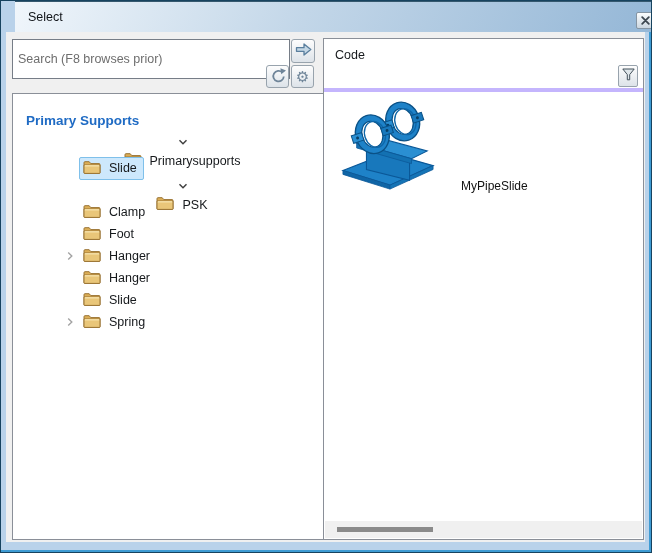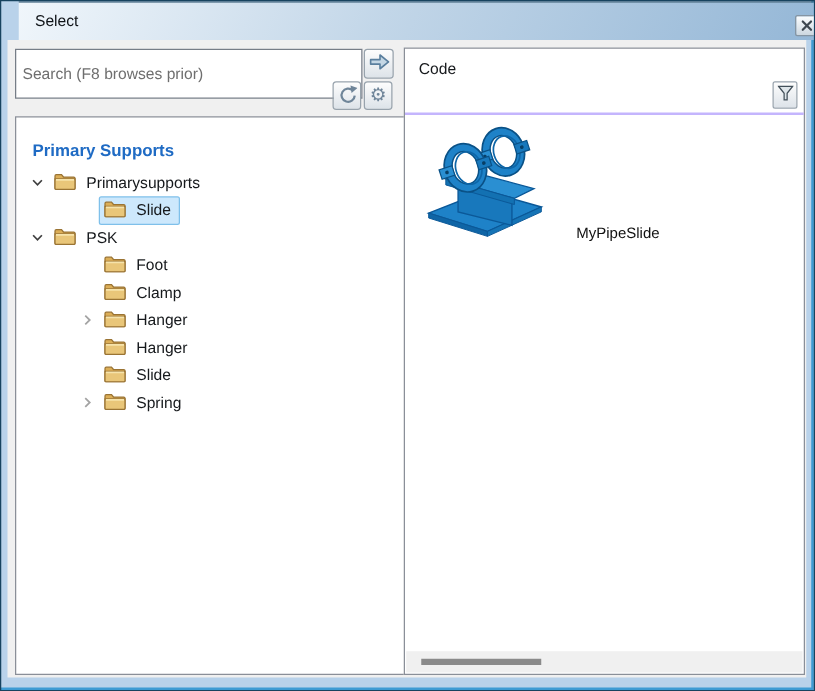--- a/index.html
+++ b/index.html
@@ -59,41 +59,41 @@
   
   .tree-panel {
     position:absolute; left:11px; top:92px; width:333px; height:447px;
     background:#fff; border:1px solid #8a8f98; overflow:hidden;
   }
   .tree-header {
     margin:19px 0 7px 13px;
     color:#1f6bc4; font-weight:bold; font-size:13.5px;
   }
   .tree-row { height:22px; display:flex; align-items:center; }
-  .tree-row.lvl1 { padding-left:10px; }
+  .tree-row.lvl1 { padding-left:10px;flex-direction:column; }
   .tree-row.lvl2 { padding-left:50px; }
   .chevron { width:14px; height:14px; flex:0 0 14px; margin-right:2px;
              display:flex; align-items:center; justify-content:center; cursor:pointer; }
   .chevron svg { display:none; }
   .chevron.expanded  .chev-down  { display:block; }
   .chevron.collapsed .chev-right { display:block; }
   .node {
     display:flex; align-items:center; gap:8px;
     padding:2px 6px 2px 3px; border:1px solid transparent; border-radius:2px;
     cursor:pointer;
   }
   .node.selected { background:#cde8fc; border-color:#7fc0ea; }
   .node-label { font-size:12.5px; color:#16191c; }
 
   
   .right-panel {
     position:absolute; left:322px; top:37px; width:321px; height:502px;
     background:#fff; border:1px solid #8a8f98;
   }
-  .code-header { position:relative; height:53px; border-bottom:2px solid #c4b5fd;text-decoration:underline; }
+  .code-header { position:relative; height:53px; border-bottom:4px solid #c4b5fd;text-decoration:underline; }
   .code-title  { position:absolute; left:11px; top:9px; font-size:12.5px; color:#16191c; }
   .filter-btn  {
     position:absolute; right:5px; top:26px; width:20px; height:22px;
     border:1px solid #98a3ad; border-radius:2px;
     background:linear-gradient(#fdfdfd,#dde3e9);
     display:flex; align-items:center; justify-content:center; cursor:pointer; padding:0;
   }
   .results-list { padding:5px 0 0 13px; }
   .result-item { display:flex; align-items:flex-end; cursor:pointer; }
   .result-icon { width:102px; height:96px; flex:0 0 102px; }
@@ -207,37 +207,37 @@
       
     </span>
     <span class="node">
       <span>
         <svg width="18" height="14" viewBox="0 0 18 14">
           <path d="M1 12.6 V2.7 Q1 1.7 2 1.7 H6.2 L7.8 3.6 H16 Q17 3.6 17 4.6 V12.6 Q17 13.4 16.2 13.4 H1.8 Q1 13.4 1 12.6 Z" fill="#dcae57" stroke="#9a7434" stroke-width="1"></path>
           <path d="M1 5 H17 V12.6 Q17 13.4 16.2 13.4 H1.8 Q1 13.4 1 12.6 Z" fill="#e9c679" stroke="#9a7434" stroke-width="1"></path>
           <path d="M1.8 5.8 H16.2" stroke="#f6e3ab" stroke-width="1.4"></path>
         </svg>
       </span>
+      <span class="node-label">Clamp</span>
+    </span>
+  </div>
+        <div class="tree-row lvl2">
+    <span class="chevron none">
+      
+      
+    </span>
+    <span class="node">
+      <span>
+        <svg width="18" height="14" viewBox="0 0 18 14">
+          <path d="M1 12.6 V2.7 Q1 1.7 2 1.7 H6.2 L7.8 3.6 H16 Q17 3.6 17 4.6 V12.6 Q17 13.4 16.2 13.4 H1.8 Q1 13.4 1 12.6 Z" fill="#dcae57" stroke="#9a7434" stroke-width="1"></path>
+          <path d="M1 5 H17 V12.6 Q17 13.4 16.2 13.4 H1.8 Q1 13.4 1 12.6 Z" fill="#e9c679" stroke="#9a7434" stroke-width="1"></path>
+          <path d="M1.8 5.8 H16.2" stroke="#f6e3ab" stroke-width="1.4"></path>
+        </svg>
+      </span>
       <span class="node-label">Foot</span>
-    </span>
-  </div>
-        <div class="tree-row lvl2">
-    <span class="chevron none">
-      
-      
-    </span>
-    <span class="node">
-      <span>
-        <svg width="18" height="14" viewBox="0 0 18 14">
-          <path d="M1 12.6 V2.7 Q1 1.7 2 1.7 H6.2 L7.8 3.6 H16 Q17 3.6 17 4.6 V12.6 Q17 13.4 16.2 13.4 H1.8 Q1 13.4 1 12.6 Z" fill="#dcae57" stroke="#9a7434" stroke-width="1"></path>
-          <path d="M1 5 H17 V12.6 Q17 13.4 16.2 13.4 H1.8 Q1 13.4 1 12.6 Z" fill="#e9c679" stroke="#9a7434" stroke-width="1"></path>
-          <path d="M1.8 5.8 H16.2" stroke="#f6e3ab" stroke-width="1.4"></path>
-        </svg>
-      </span>
-      <span class="node-label">Clamp</span>
     </span>
   </div>
         <div class="tree-row lvl2">
     <span class="chevron collapsed">
 
       <svg class="chev-right" width="10" height="10" viewBox="0 0 10 10">
         <polyline points="3.2,1.5 6.8,5 3.2,8.5" fill="none" stroke="#a3a3a3" stroke-width="1.4"></polyline>
       </svg>
     </span>
     <span class="node">

